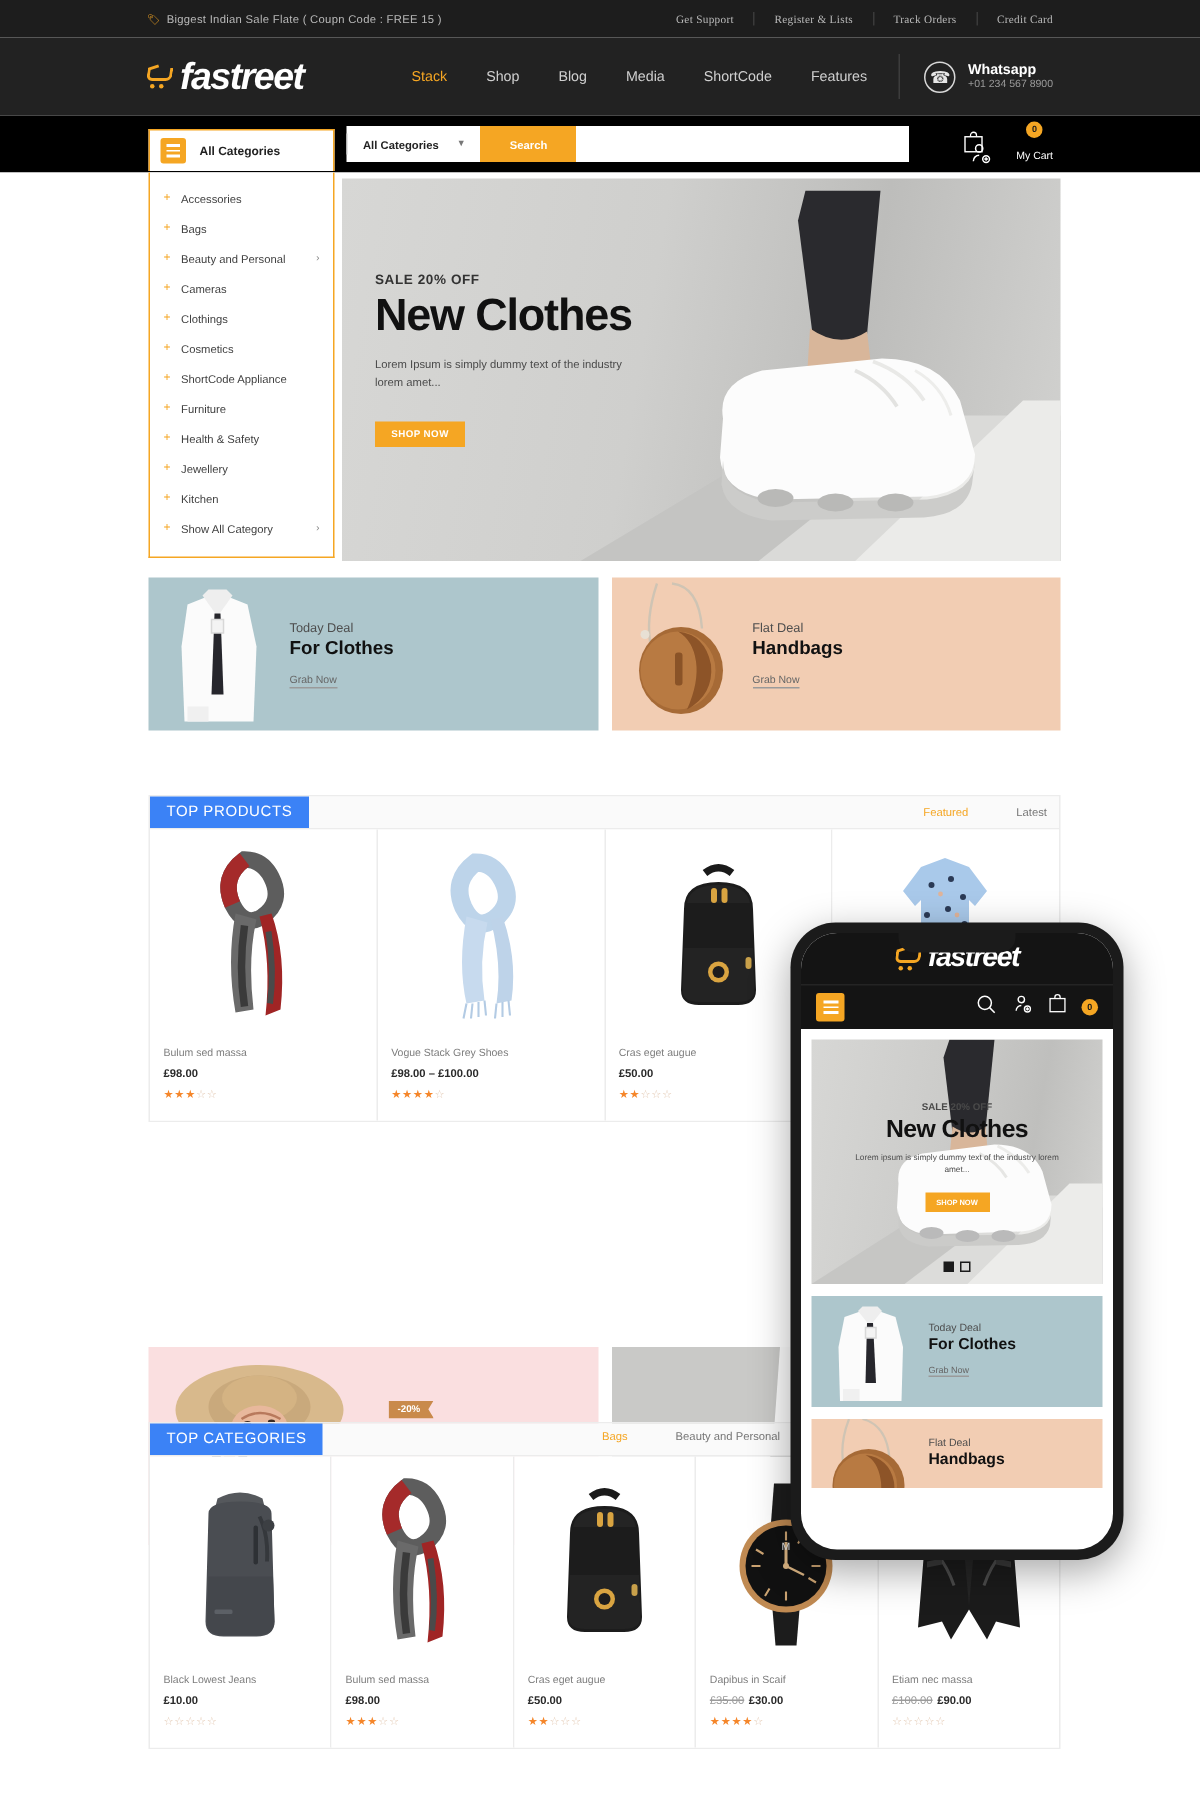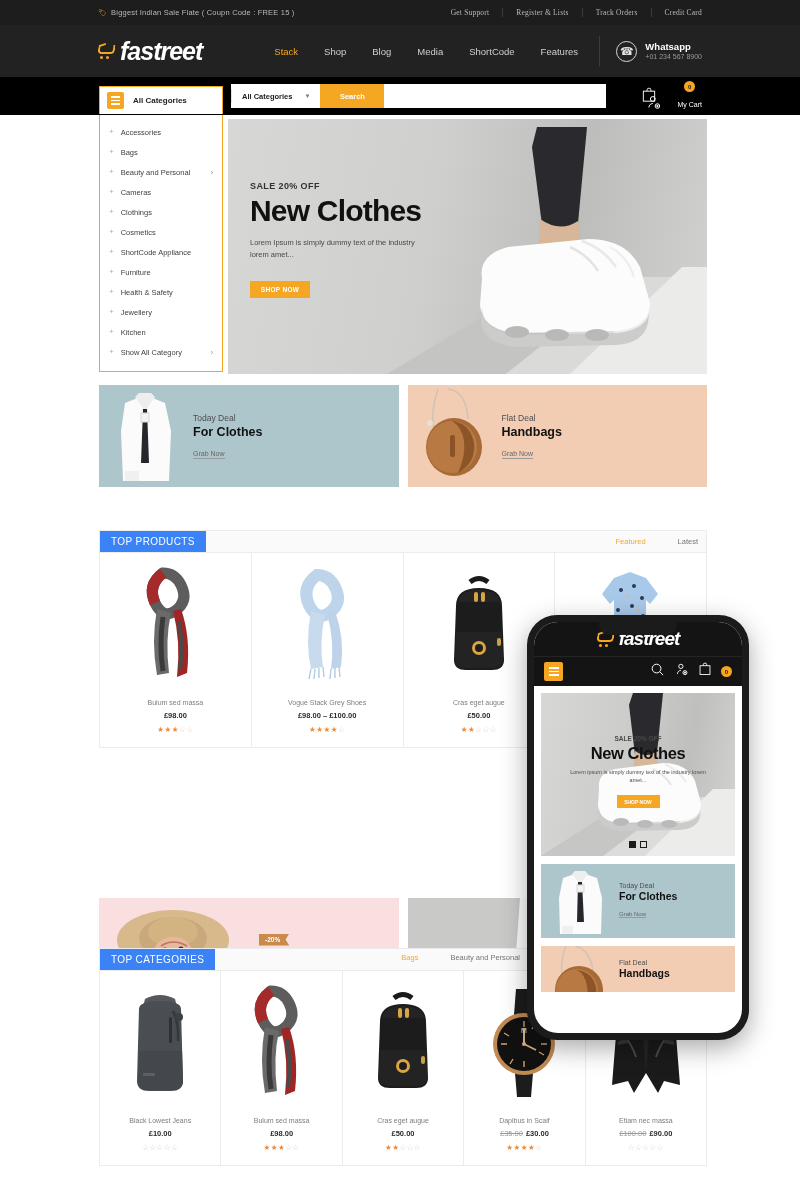--- a/index.html
+++ b/index.html
@@ -258,21 +258,21 @@
   .sec-tabs { margin-left: auto; display: flex; align-items: flex-start; gap: 32px; padding-right: 8px; }
   .sec-tabs a { font-size: 7.5px; color: #767676; text-decoration: none; }
   .sec-tabs a.active { color: #f5a623; }
   .arrows { display: flex; gap: 3px; margin-left: 5px; }
   .arrows div {
     width: 13px; height: 13px; border: 1px solid #e0e0e0;
     display: flex; align-items: center; justify-content: center;
     font-size: 7px; color: #888; background: #fff;
   }
 
-  .prow { display: flex; text-align: center; }
+  .prow { display: flex; }
   .pcard {
     flex: 1; border-right: 1px solid #ececec;
     padding: 10px 9px 13px; position: relative;
     background: #fff;
   }
   .pcard:last-child { border-right: none; }
   .pimg {
     height: 124px; display: flex; align-items: center; justify-content: center;
     margin-bottom: 12px;
   }

